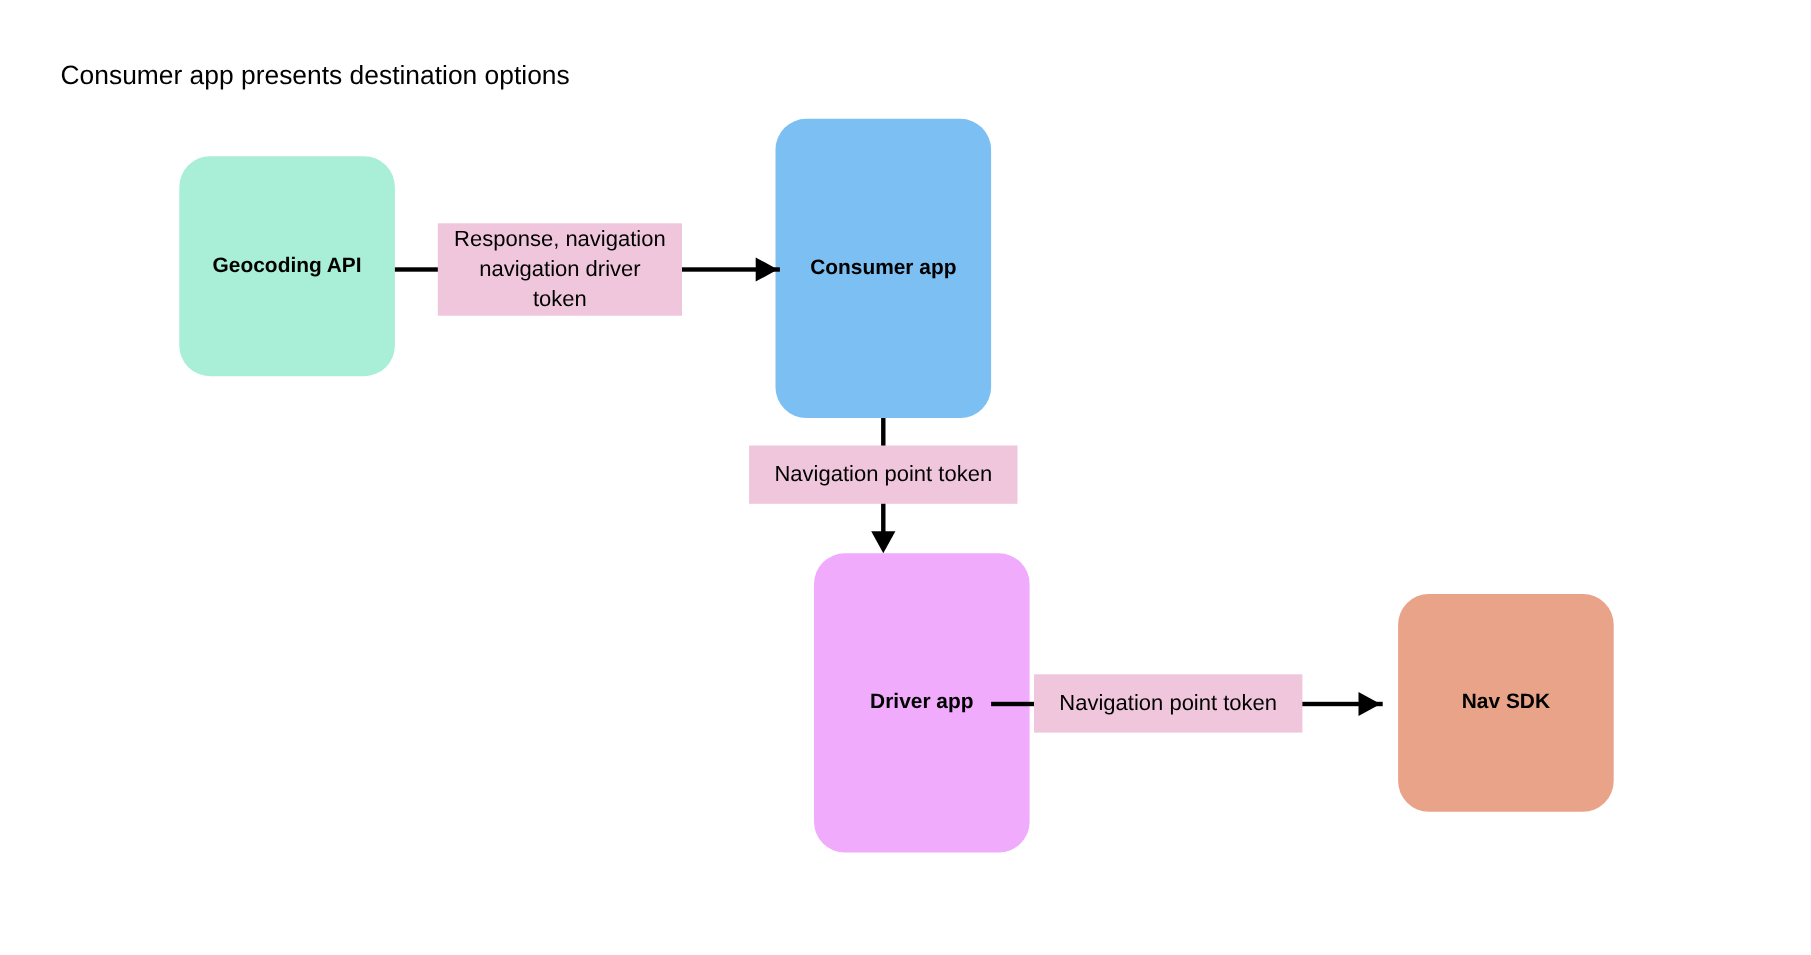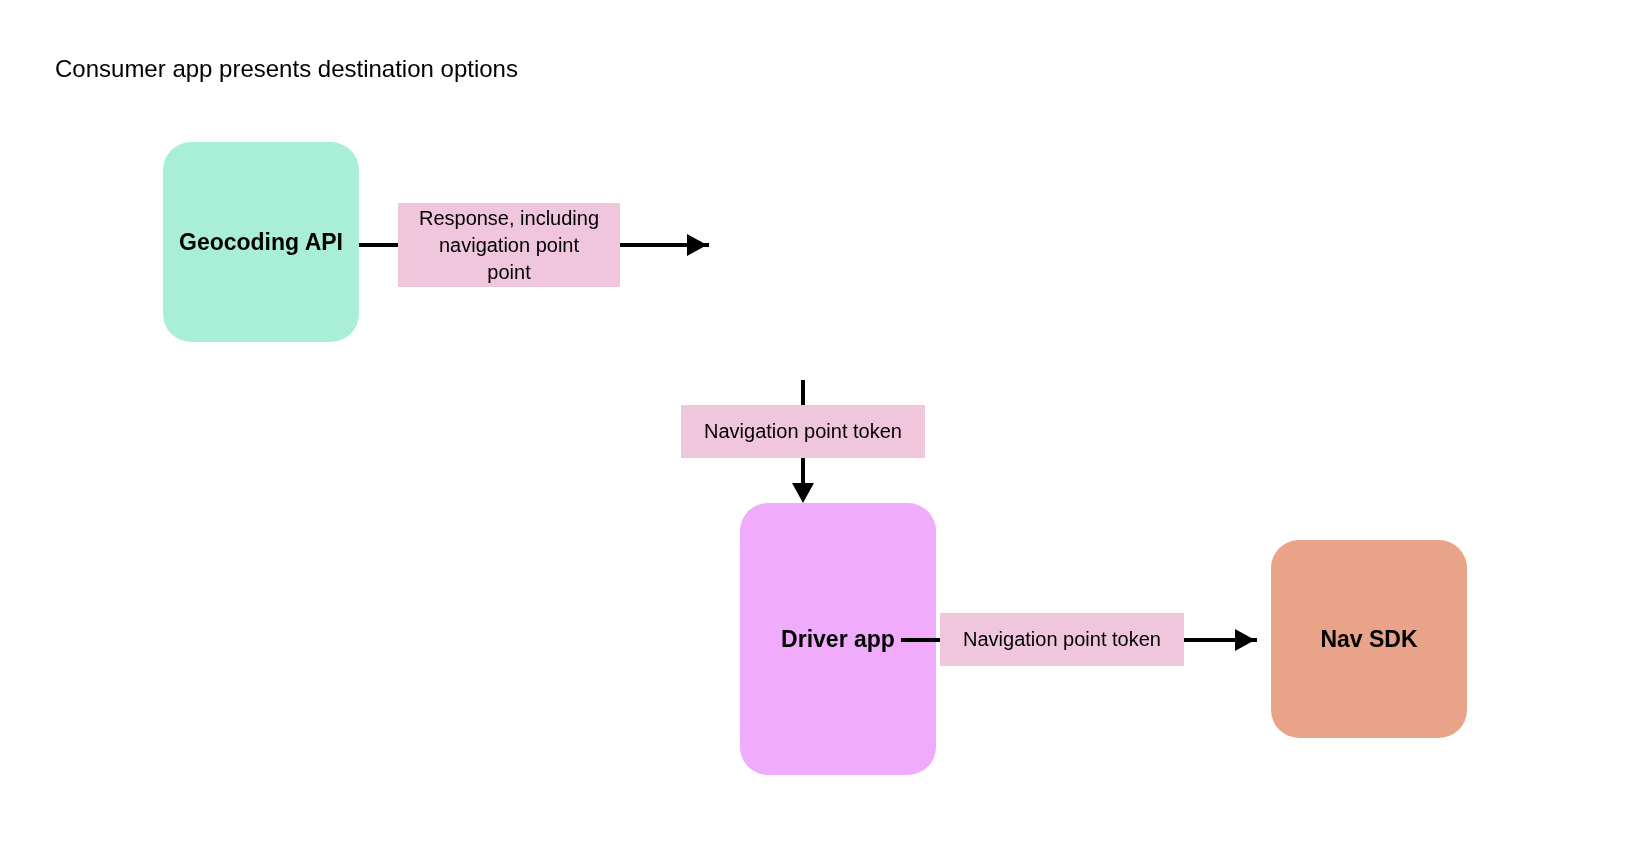--- a/index.html
+++ b/index.html
@@ -31,21 +31,21 @@
 
   
   .node {
     position: absolute;
     border-radius: 28px;
     display: flex;
     align-items: center;
     justify-content: center;
     text-align: center;
     font-weight: bold;
-    font-size: 23px;
+    font-size: 19px;
     color: #000000;
     box-sizing: border-box;
   }
 
   
   .edge-label {
     position: absolute;
     background: #EFC6DC;
     display: flex;
     align-items: center;
@@ -100,25 +100,28 @@
 
 
   <div class="node" style="left:163px; top:142px; width:196px; height:200px; background:#A9EFD8;">
     <span>Geocoding API</span>
   </div>
 
   <div class="h-line" style="left:359px; top:243px; width:350px;"></div>
   <div class="arrow-right" style="left:687px; top:234px;"></div>
 
   <div class="edge-label" style="left:398px; top:203px; width:222px; height:84px; flex-direction:column;">
-    <span>Response, including</span>
-    <span>navigation point</span>
-    <span>point</span>
+    <span>Response, navigation</span>
+    <span>navigation driver</span>
+    <span>token</span>
   </div>
 
+  <div class="node" style="left:705px; top:108px; width:196px; height:272px; background:#7CBFF2;">
+    <span>Consumer app</span>
+  </div>
 
   <div class="v-line" style="left:801px; top:380px; height:110px;"></div>
   <div class="arrow-down" style="left:792px; top:483px;"></div>
 
   <div class="edge-label" style="left:681px; top:405px; width:244px; height:53px;">
     <span>Navigation point token</span>
   </div>
 
   <div class="node" style="left:740px; top:503px; width:196px; height:272px; background:#f0abfc;">
     <span>Driver app</span>

